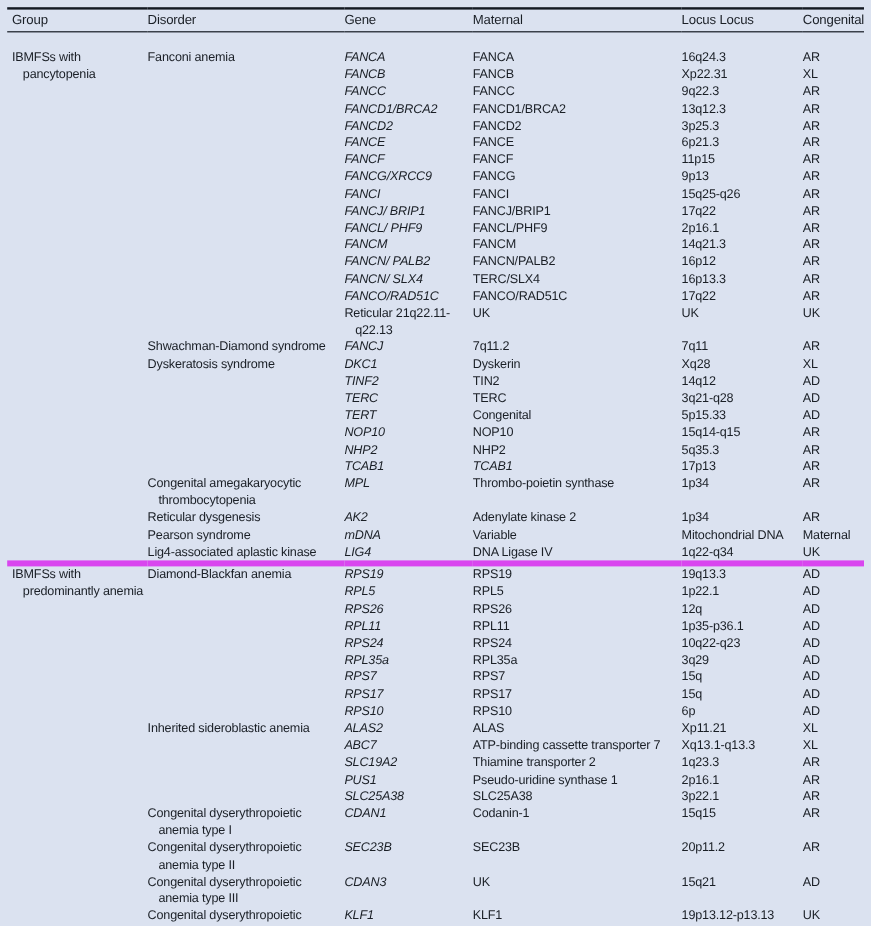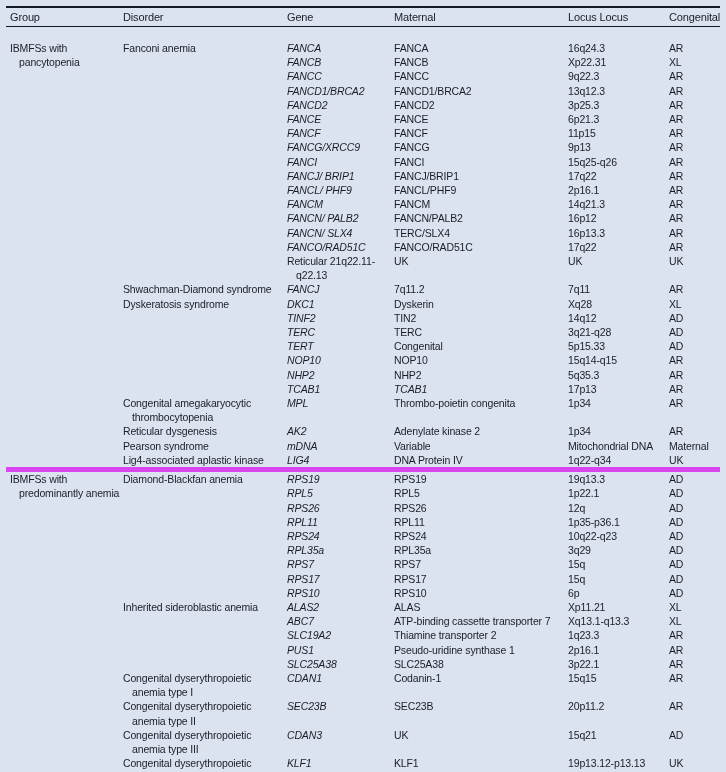--- a/index.html
+++ b/index.html
@@ -202,42 +202,42 @@
         </tr>
         <tr>
           <td class="hang italic">TCAB1</td>
           <td class=" italic">TCAB1</td>
           <td class="">17p13</td>
           <td class="">AR</td>
         </tr>
         <tr>
           <td class="hang" rowspan="1">Congenital amegakaryocytic thrombocytopenia</td>
           <td class="hang italic">MPL</td>
-          <td class="">Thrombo-poietin congenita</td>
+          <td class="">Thrombo-poietin synthase</td>
           <td class="">1p34</td>
           <td class="">AR</td>
         </tr>
         <tr>
           <td class="hang" rowspan="1">Reticular dysgenesis</td>
           <td class="hang italic">AK2</td>
           <td class="">Adenylate kinase 2</td>
           <td class="">1p34</td>
           <td class="">AR</td>
         </tr>
         <tr>
           <td class="hang" rowspan="1">Pearson syndrome</td>
           <td class="hang italic">mDNA</td>
           <td class="">Variable</td>
           <td class="">Mitochondrial DNA</td>
           <td class="">Maternal</td>
         </tr>
         <tr>
           <td class="hang" rowspan="1">Lig4-associated aplastic kinase</td>
           <td class="hang italic">LIG4</td>
-          <td class="">DNA Protein IV</td>
+          <td class="">DNA Ligase IV</td>
           <td class="">1q22-q34</td>
           <td class="">UK</td>
         </tr>
         <tr class="group-divider">
           <td class="c1 hang" rowspan="18">IBMFSs with predominantly anemia</td>
           <td class="hang" rowspan="9">Diamond-Blackfan anemia</td>
           <td class="hang italic">RPS19</td>
           <td class="">RPS19</td>
           <td class="">19q13.3</td>
           <td class="">AD</td>

